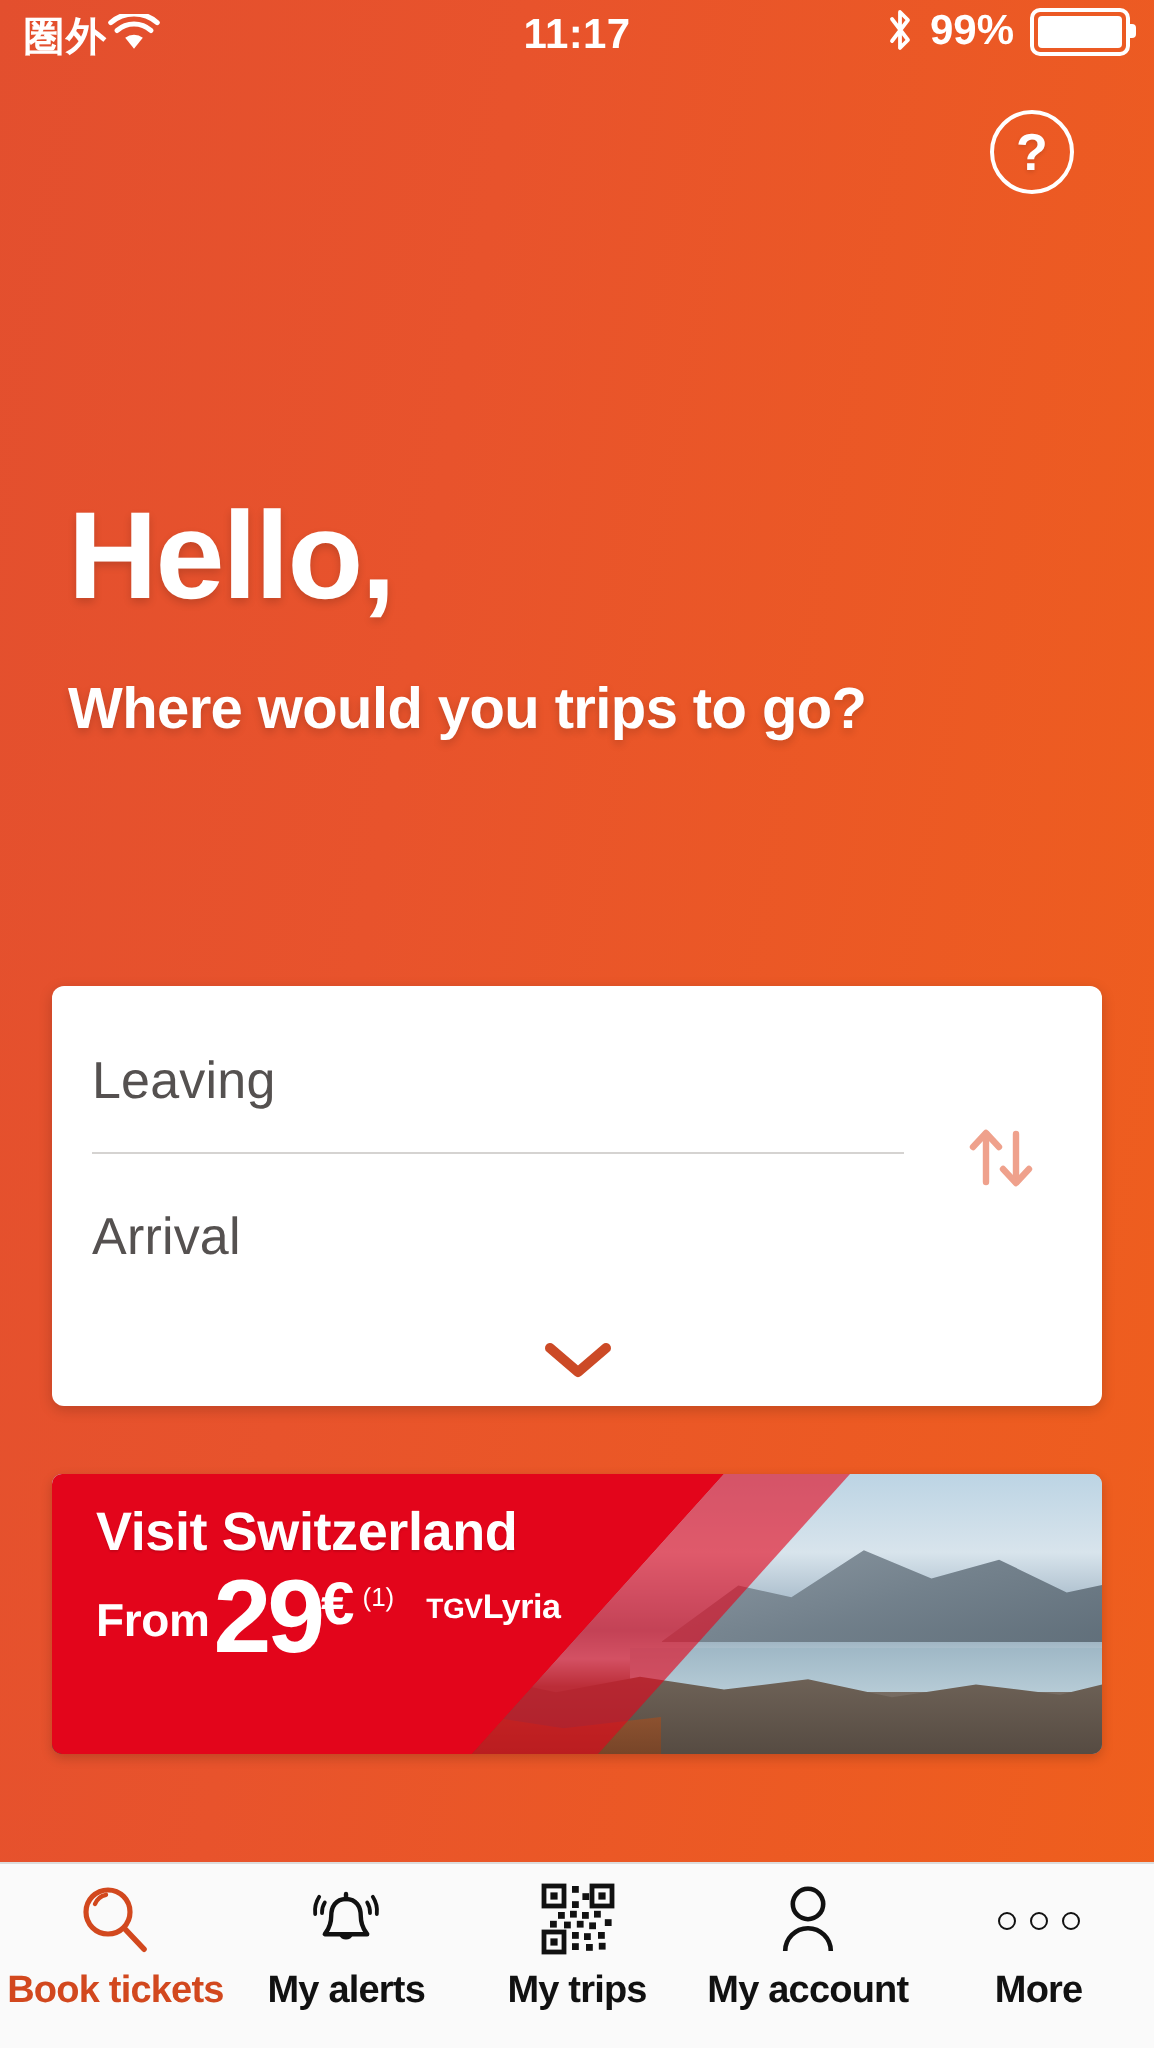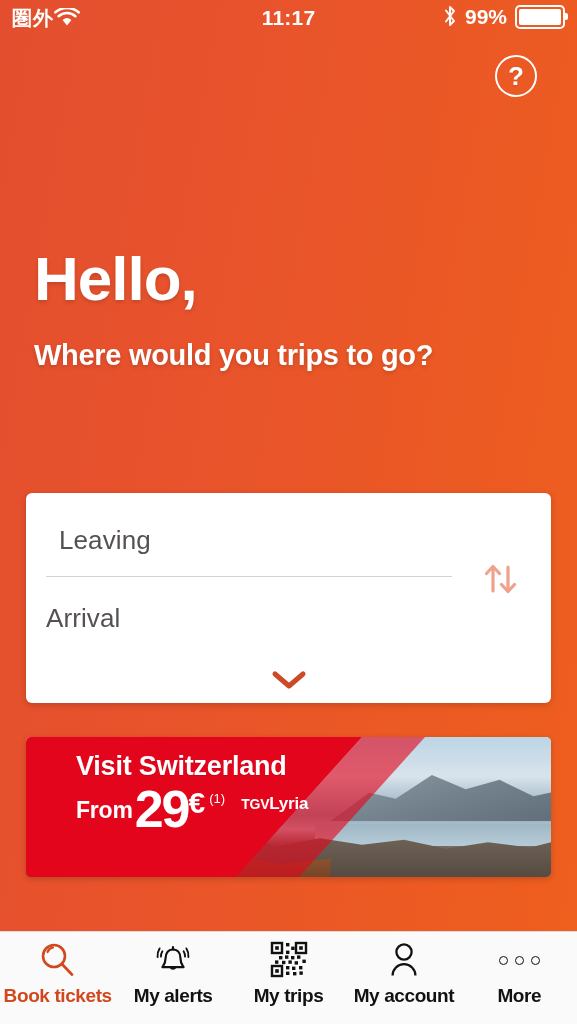--- a/index.html
+++ b/index.html
@@ -114,21 +114,21 @@
     box-shadow: 0 2px 7px rgba(0,0,0,.18);
     box-sizing: border-box;
   }
   .field {
     position: absolute;
     left: 20px;
     font-size: 26px;
     color: #555150;
     letter-spacing: 0.1px;
   }
-  .field-leaving { top: 32px; margin-left: 13px; }
+  .field-leaving { top: 32px; }
   .field-arrival { top: 110px; }
   .field-divider {
     position: absolute;
     left: 20px;
     top: 83px;
     width: 406px;
     height: 1px;
     background: #d5d3d1;
   }
   .swap-btn {
@@ -219,21 +219,20 @@
     position: absolute;
     inset: 0;
     background: rgba(227,5,27,.62);
     clip-path: polygon(64% 0%, 76% 0%, 52% 100%, 40% 100%);
   }
   .promo-content {
     position: absolute;
     left: 22px;
     top: 14px;
     color: #ffffff;
-    margin-left: 28px;
   }
   .promo-title {
     font-size: 27px;
     font-weight: bold;
     letter-spacing: -0.2px;
     margin-bottom: 4px;
     text-shadow: 0 1px 1px rgba(0,0,0,.12);
   }
   .promo-price-row {
     display: flex;

